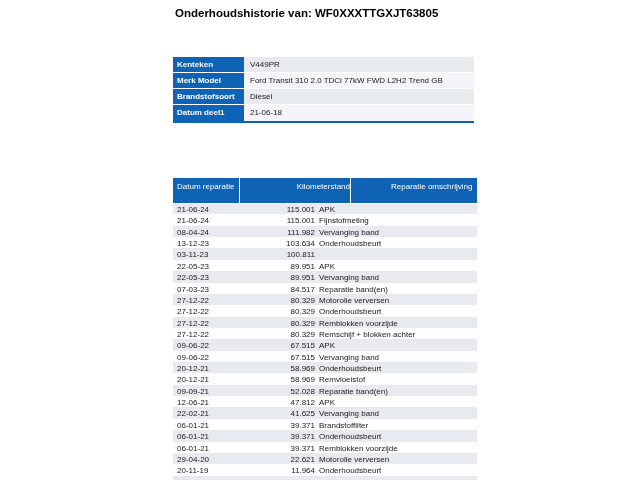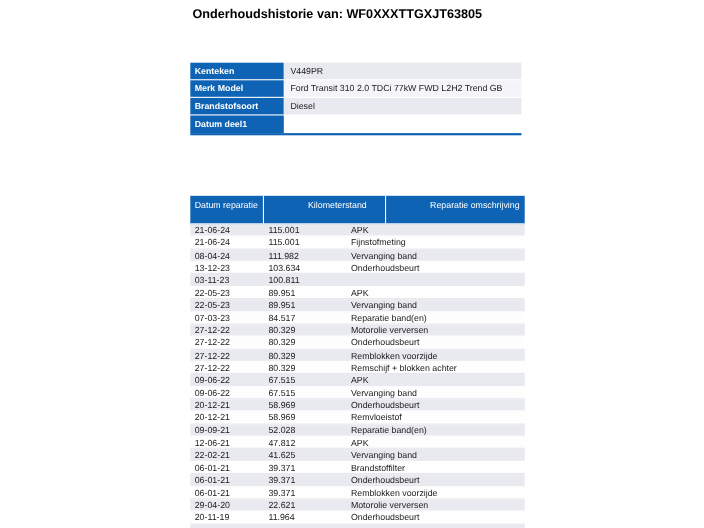--- a/index.html
+++ b/index.html
@@ -15,40 +15,40 @@
     letter-spacing:0px;white-space:nowrap;
   }
   
   .info-table{
     position:absolute;left:173px;top:57px;width:301px;
     border-bottom:2px solid #0f63b4;
   }
   .info-row{display:flex;height:16px;box-sizing:border-box;border-bottom:1px solid #ffffff;}
   .info-row:last-child{border-bottom:none;justify-content:space-between;}
   .info-label{
-    width:85px;box-sizing:border-box;background:#0f63b4;color:#ffffff;
+    width:71px;box-sizing:border-box;background:#0f63b4;color:#ffffff;
     font-size:8px;font-weight:bold;padding:3px 0 0 4px;white-space:nowrap;overflow:hidden;
   }
   .info-value{
     flex:1;box-sizing:border-box;font-size:8px;color:#1a1a1a;
     padding:3px 0 0 6px;white-space:nowrap;overflow:hidden;
   }
   .info-row:nth-child(odd) .info-value{background:#e9e9f0;}
   .info-row:nth-child(even) .info-value{background:#f5f5f9;}
   
   .hist-table{position:absolute;left:173px;top:178px;width:304px;}
   .hist-header{display:flex;height:26px;background:#0f63b4;box-sizing:border-box;border-bottom:1px solid #ffffff;gap:36px;}
   .hist-header .cell{
     color:#ffffff;font-size:8px;font-weight:normal;
     padding:4px 0 0 4px;box-sizing:border-box;border-right:1px solid #ffffff;
     white-space:nowrap;overflow:hidden;
   }
   .hist-header .cell:last-child{border-right:none;}
   .col1{width:67px;}
-  .col2{width:75px;}
+  .col2{width:75px;text-align:right;}
   .col3{flex:1;}
   .hist-row{display:flex;height:11.37px;box-sizing:border-box;font-size:8px;color:#1a1a1a;}
   .hist-row:nth-child(odd){background:#e9e9f0;border-bottom:1px solid #ffffff;}
   .hist-row:nth-child(even){background:#fefefe;border-bottom:1px solid #e7e7ee;}
   .hist-row .cell{
     box-sizing:border-box;padding:1px 0 0 4px;line-height:9.5px;
     white-space:nowrap;overflow:hidden;
   }
   .hist-partial{height:3px;background:#e9e9f0;}
 </style>
@@ -66,20 +66,21 @@
     <div class="info-row">
       <div class="info-label">Merk Model</div>
       <div class="info-value">Ford Transit 310 2.0 TDCi 77kW FWD L2H2 Trend GB</div>
     </div>
     <div class="info-row">
       <div class="info-label">Brandstofsoort</div>
       <div class="info-value">Diesel</div>
     </div>
     <div class="info-row">
       <div class="info-label">Datum deel1</div>
+      <div class="info-value">21-06-18</div>
     </div>
   </div>
 
 <div class="hist-table">
   <div class="hist-header">
 
   <div class="cell col1">Datum reparatie</div>
       <div class="cell col2">Kilometerstand</div>
       <div class="cell col3">Reparatie omschrijving</div>
     </div>

